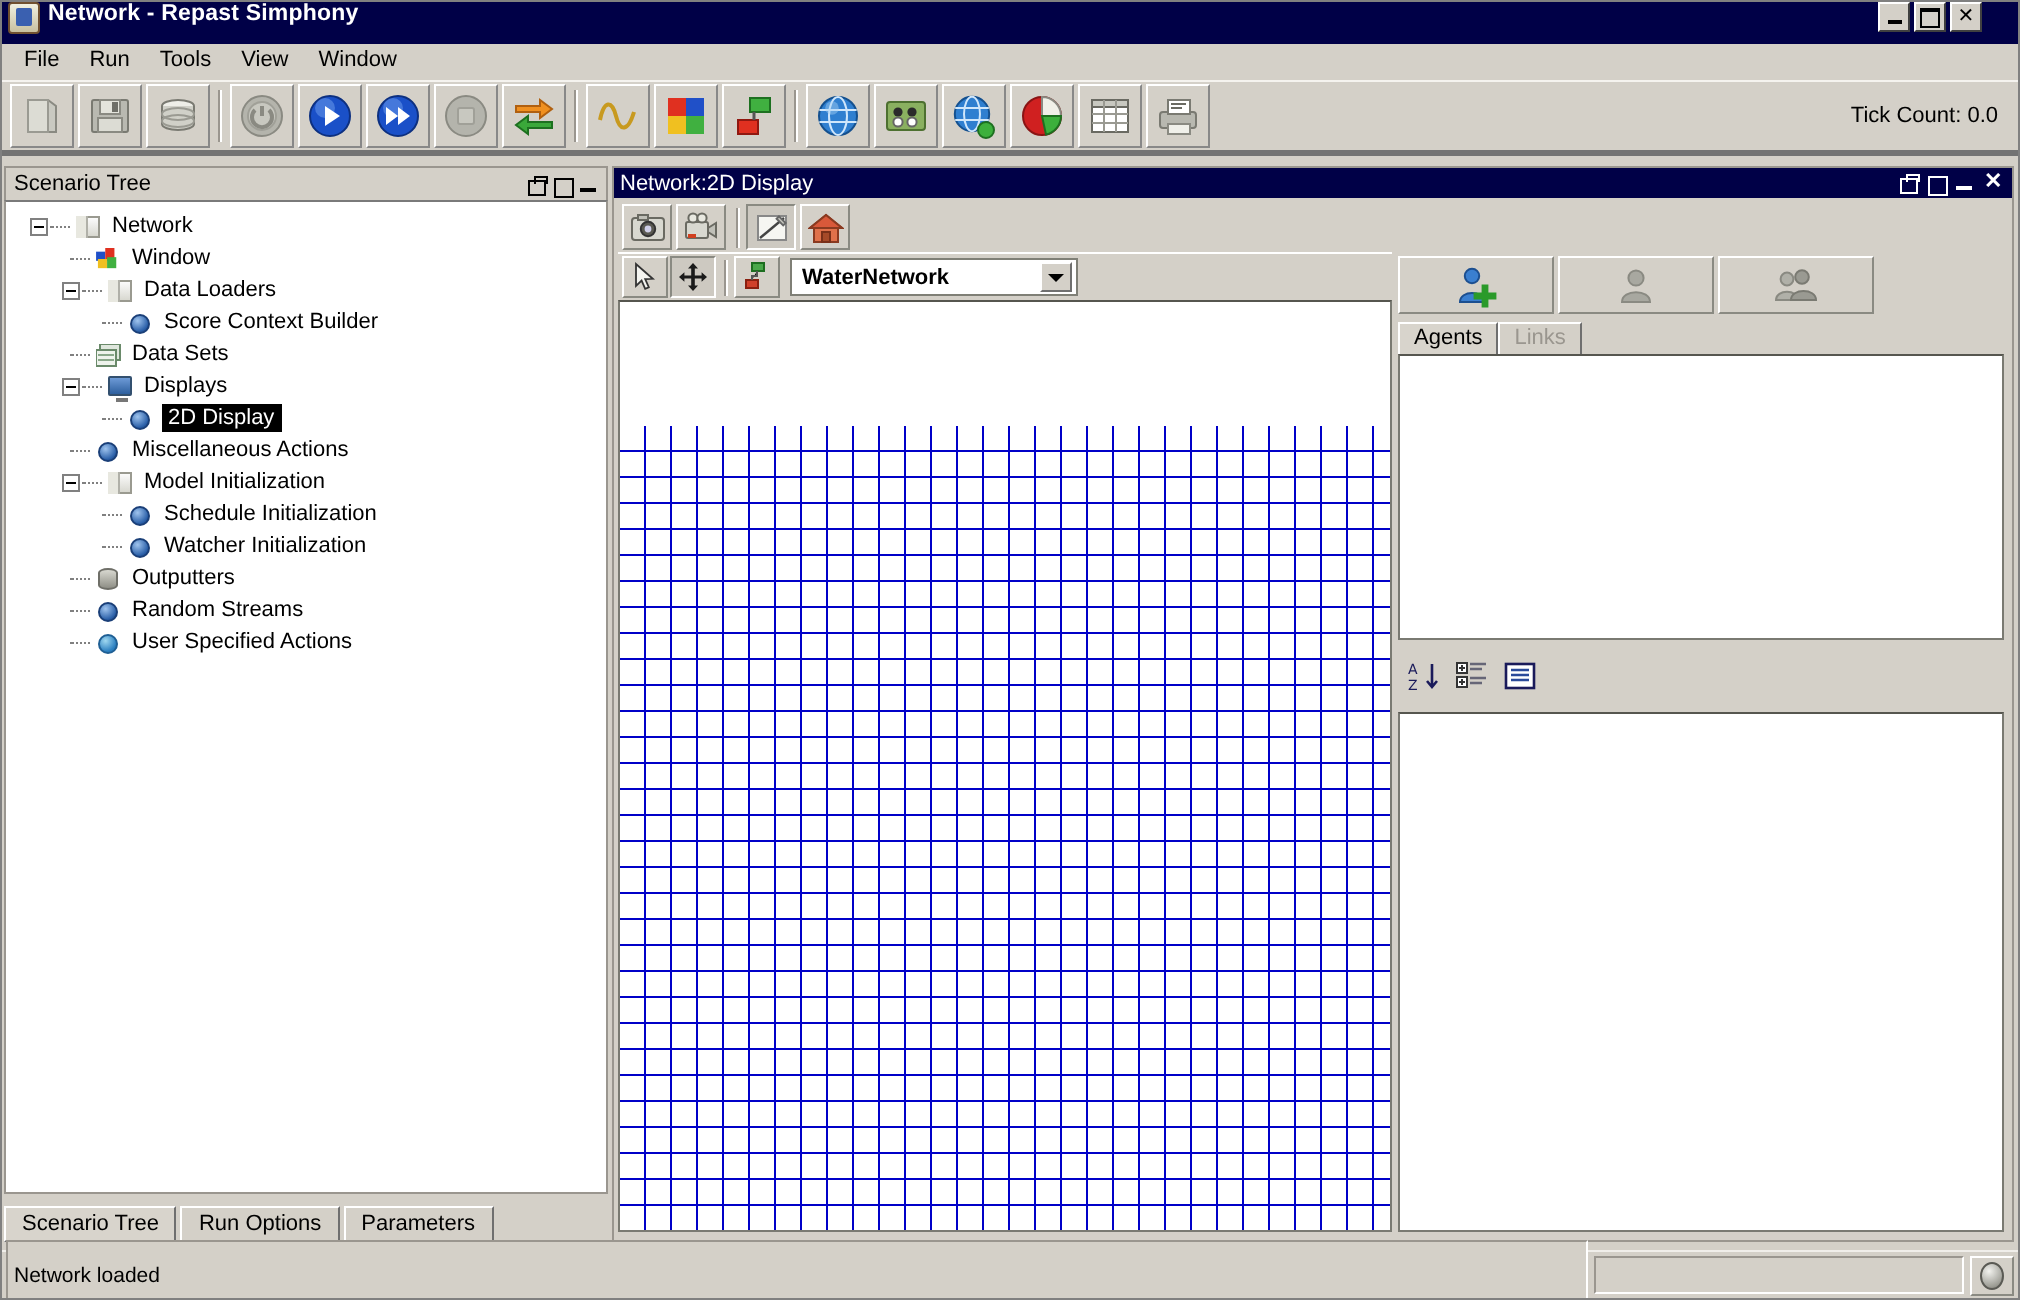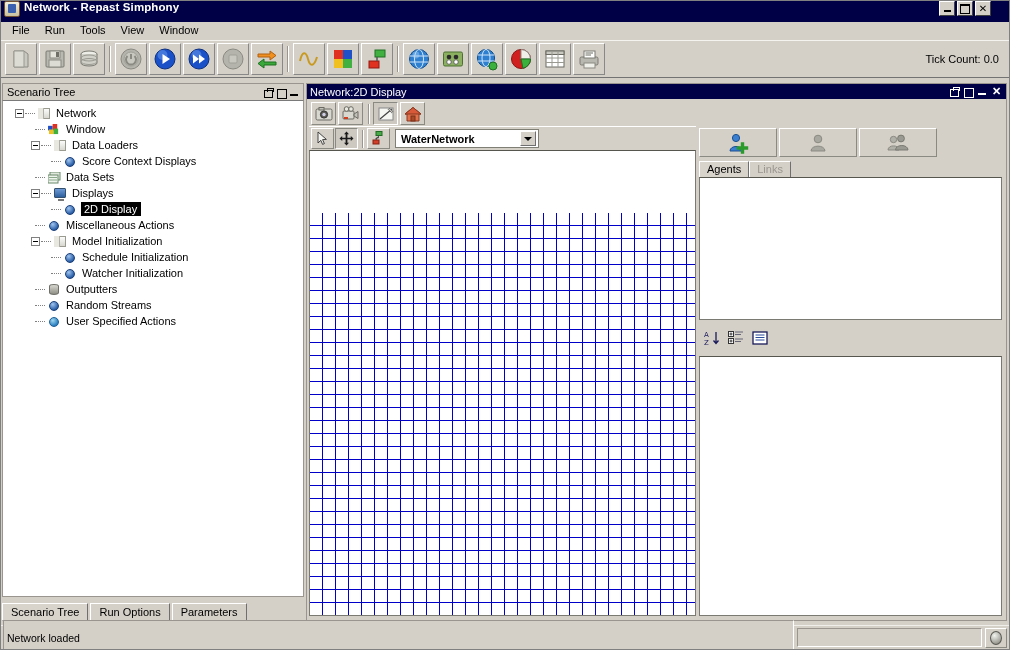--- a/index.html
+++ b/index.html
@@ -84,21 +84,21 @@
     font-size: 11px;
     color: #000;
     cursor: default;
   }
 
   
   .toolbar {
     height: 38px;
     background: #d4d0c8;
     border-top: 1px solid #f5f3ef;
-    border-bottom: 1px solid #737373;
+    border-bottom: 3px solid #737373;
     display: flex; align-items: center;
     padding: 0 3px;
     position: relative;
   }
   .tbtn {
     width: 32px; height: 32px;
     margin: 0 1px;
     background: #d4d0c8;
     border: 1px solid #d4d0c8;
     display: flex; align-items: center; justify-content: center;
@@ -762,21 +762,21 @@
               </span>
             <span class="tlabel">Data Loaders</span>
           </div>
 
           <div class="trow">
             <span class="tindent" style="width:44px"></span>
             <span class="tdash"></span>
             <span class="ticon">
                 <span class="ico-sphere"></span>
               </span>
-            <span class="tlabel">Score Context Displays</span>
+            <span class="tlabel">Score Context Builder</span>
           </div>
 
           <div class="trow">
             <span class="tindent" style="width:28px"></span>
             <span class="tdash"></span>
             <span class="ticon">
               <svg width="14" height="13" viewBox="0 0 14 13" style="position:absolute;left:2px;top:2px">
                 <rect x="2" y="0" width="10" height="8" fill="#dfe7dd" stroke="#6a8a6a"></rect>
                 <rect x="0" y="3" width="10" height="8" fill="#eef3ec" stroke="#6a8a6a"></rect>
                 <path d="M1 5.5 H9 M1 8 H9" stroke="#8aa88a"></path>

